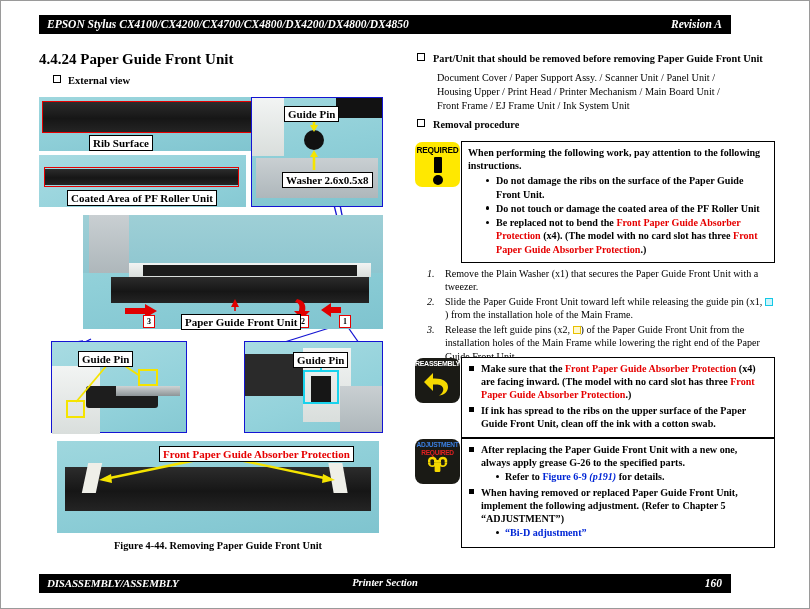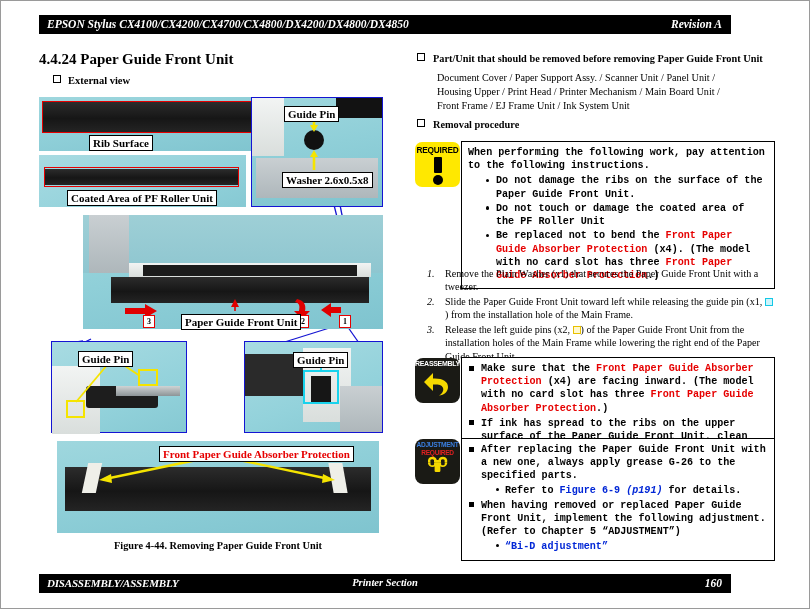--- a/index.html
+++ b/index.html
@@ -32,21 +32,21 @@
   .rhead{font-size:10.3px;font-weight:bold;color:#000;line-height:1.25;}
   .rhead .sq{display:inline-block;width:6px;height:6px;border:1.2px solid #000;
              margin-right:8px;vertical-align:1px;}
   .partlist{margin:5px 0 0 20px;font-size:10.2px;line-height:1.38;color:#000;}
   .rhead2{margin-top:6px;}
 
   
   .notebox{position:absolute;display:flex;align-items:flex-start;}
   .icon{width:46px;flex:0 0 46px;}
   .notebody{border:1.3px solid #000;box-sizing:border-box;padding:4px 6px 5px 6px;
-            font-size:10.1px;line-height:1.31;color:#000;font-weight:bold;background:#fff;font-family:Liberation Mono, monospace;}
+            font-size:10.1px;line-height:1.31;color:#000;font-weight:bold;background:#fff;}
 
   .ic-caution{width:45px;height:45px;background:#ffe800;border-radius:7px;position:relative;
               margin-top:1px;}
   .ic-caution .ct{position:absolute;top:3px;left:0;right:0;text-align:center;font-size:8.3px;
                   font-weight:bold;font-family:"Liberation Sans",sans-serif;color:#000;letter-spacing:-0.2px;}
   .ic-caution .bang{position:absolute;top:15px;left:50%;margin-left:-4px;width:8px;height:16px;
                     background:#000;border-radius:1px;}
   .ic-caution .dot{position:absolute;top:33px;left:50%;margin-left:-5px;width:10px;height:10px;
                    background:#000;border-radius:50%;}
 

